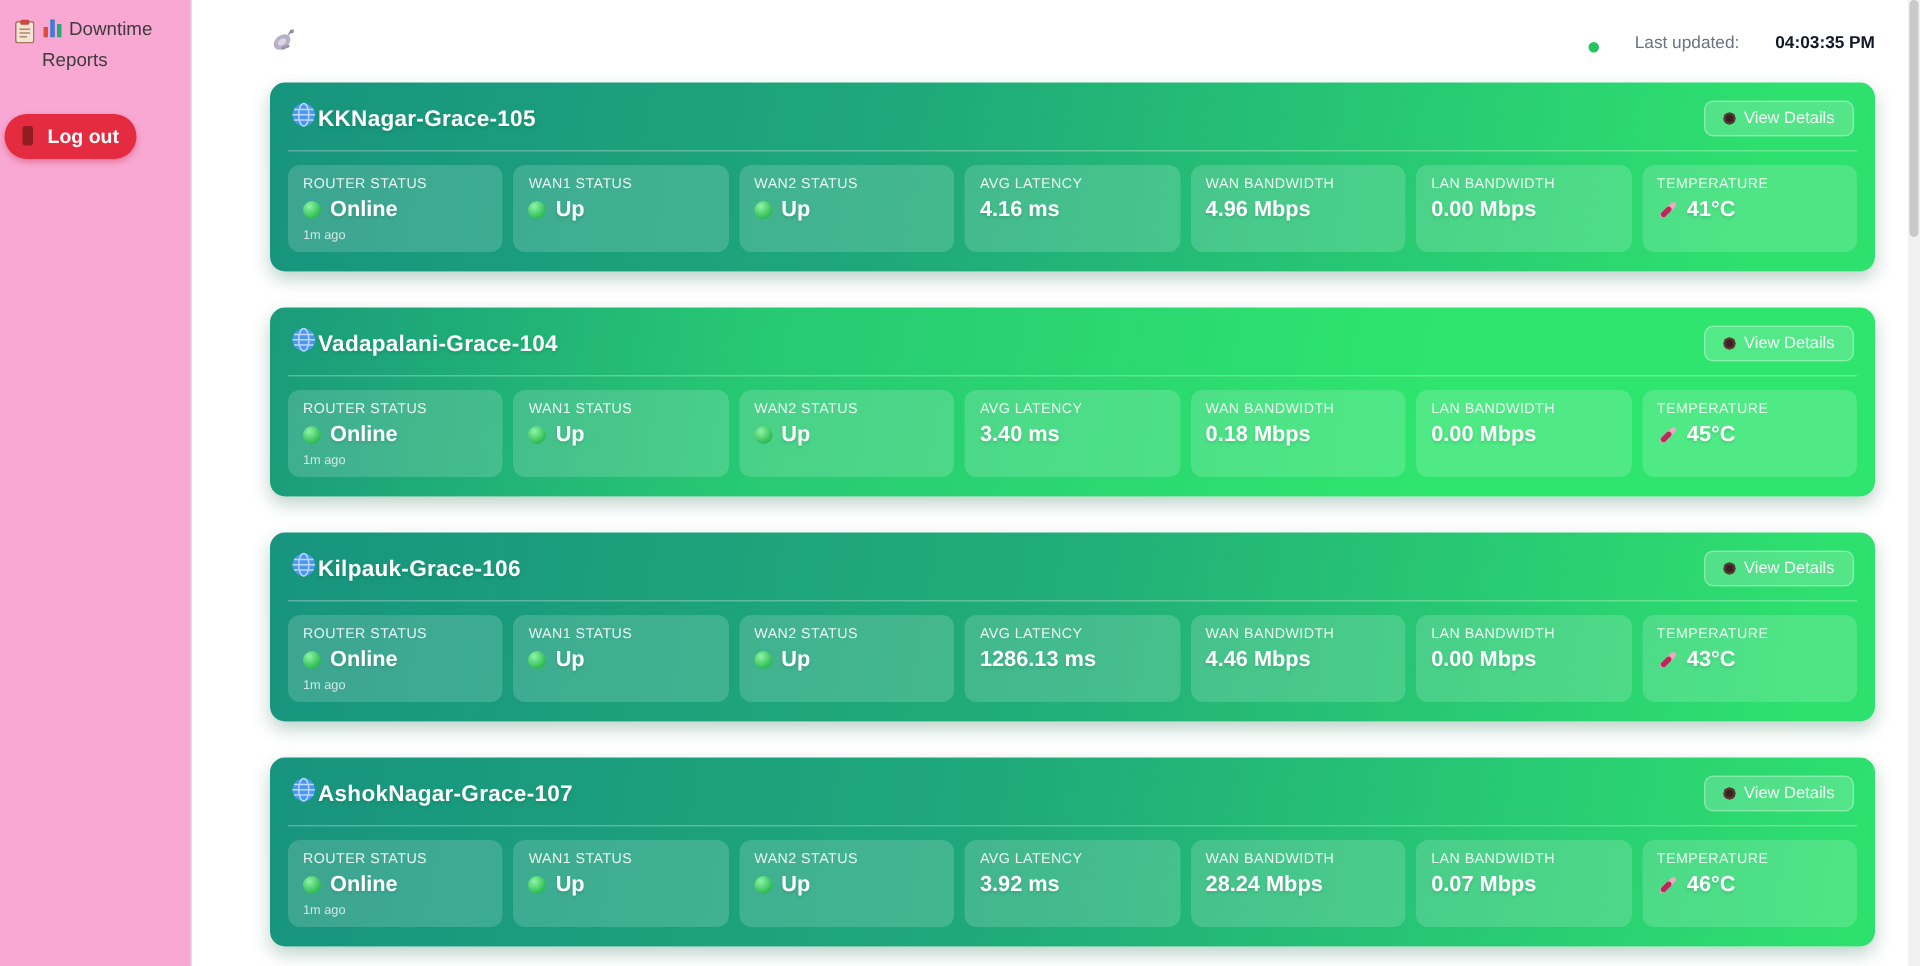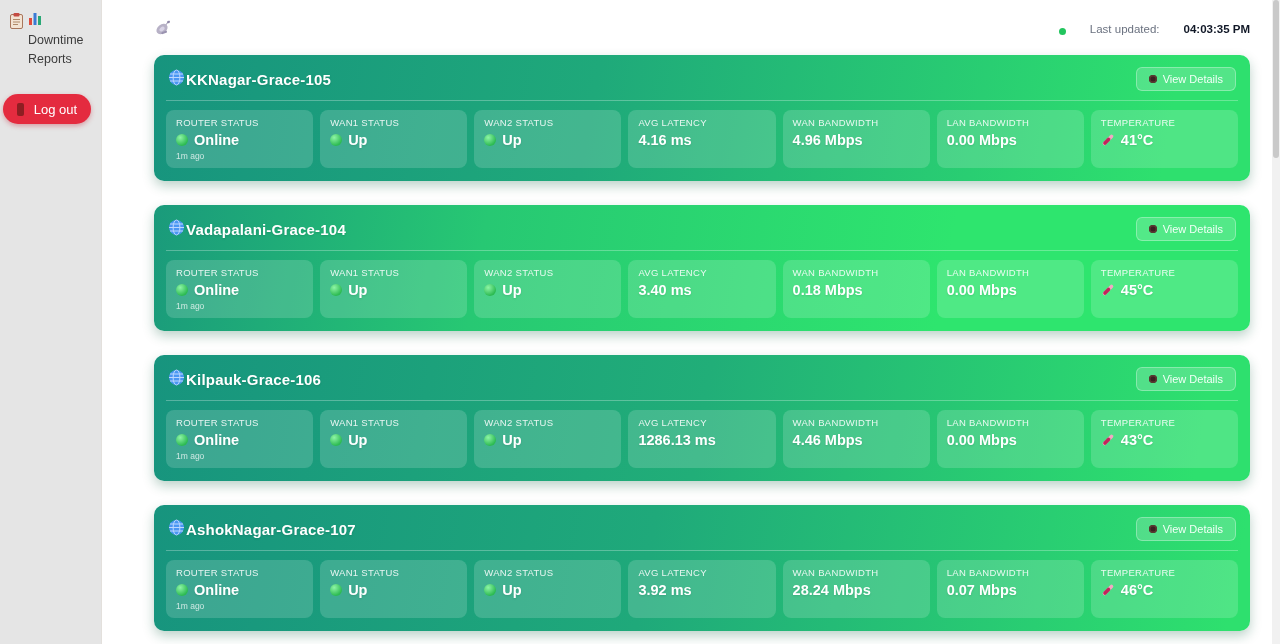--- a/index.html
+++ b/index.html
@@ -1,27 +1,27 @@
 <!DOCTYPE html>
 <html><head>
 <meta charset="utf-8">
 <style>
   * { margin:0; padding:0; box-sizing:border-box; }
   html,body { width:1280px; height:644px; overflow:hidden; font-family:"Liberation Sans", sans-serif; background:#fff; }
   .app { display:flex; width:100%; height:100%; position:relative; }
 
   
-  .sidebar { width:102px; height:100%; background:#e5e5e5; border-right:1px solid #e3e0dc; flex-shrink:0; padding-top:6px; }
+  .sidebar { width:128px; height:100%; background:#f9a8d4; border-right:1px solid #e3e0dc; flex-shrink:0; padding-top:6px; }
   .nav-item { display:flex; align-items:flex-start; padding:4px 2px 4px 10px; cursor:pointer; }
   .clip-icon { margin:3px 5px 0 0; flex-shrink:0; }
   .nav-label { font-size:12.5px; color:#3c3c3c; line-height:1.5; width:78px; }
   .bar-icon { display:inline-block; vertical-align:-2px; margin-right:4px; }
   .logout-btn { display:flex; align-items:center; justify-content:center; gap:10px;
     margin:22px 0 0 3px; width:88px; height:30px; background:#e42b3f; border:none; border-radius:999px;
-    color:#fff; font-weight:400; font-size:13px; font-family:inherit; cursor:pointer;
+    color:#fff; font-weight:700; font-size:13px; font-family:inherit; cursor:pointer;
     box-shadow:0 2px 5px rgba(190,20,40,.35); }
   .logout-glyph { width:7px; height:13px; background:#8e1e22; border-radius:2px; display:inline-block; }
 
   
   .main { flex:1; padding:10px 30px 0 52px; position:relative; }
   .page-header { display:flex; align-items:center; justify-content:space-between; height:38px; }
   .title-wrap { display:flex; align-items:center; gap:9px; }
   .page-title { font-size:17px; font-weight:700; color:#1f2430; letter-spacing:.2px; }
   .last-updated { display:flex; align-items:flex-end; gap:24px; font-size:11.5px; color:#6b7280; }
   .pulse-dot { width:7px; height:7px; border-radius:50%; background:#22c55e; display:inline-block; }

